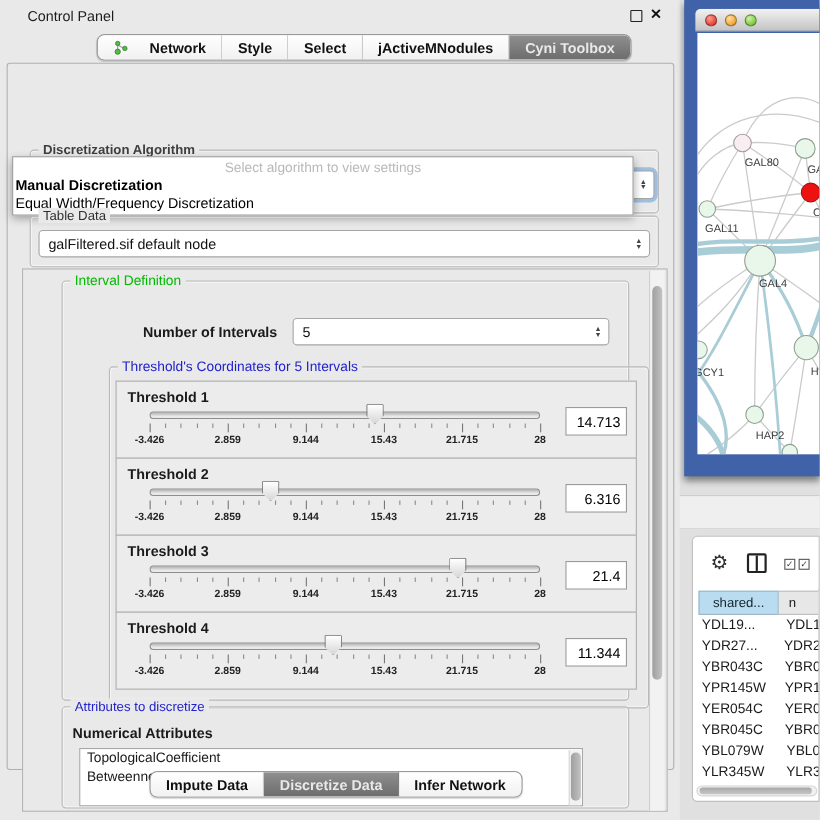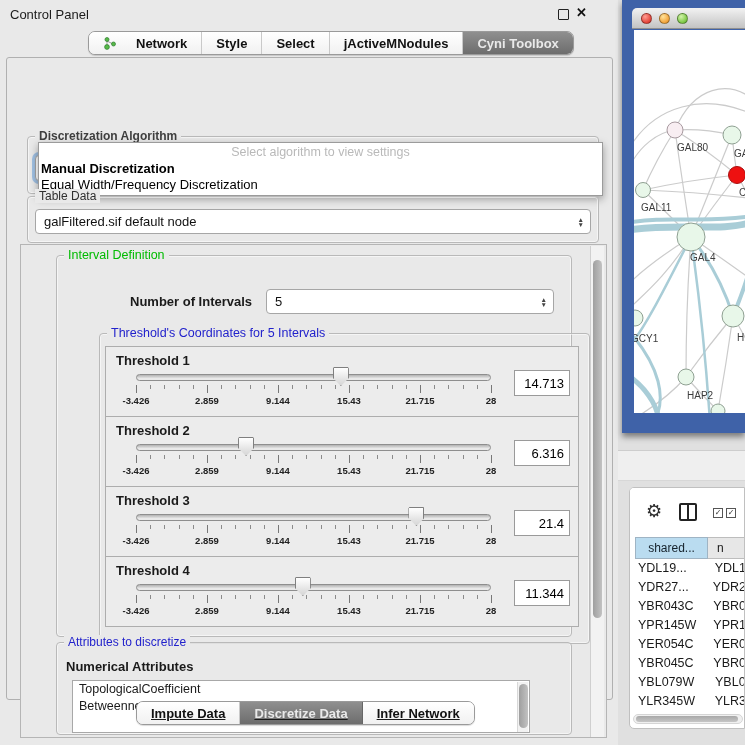--- a/index.html
+++ b/index.html
@@ -7,42 +7,42 @@
     --selected-tab-bg:#757575; --window-frame-blue:#3f62a8; --edge-gray:#cbcbcb;
     --edge-teal:#a9cdd7; --node-green:#e8f7e9; --node-red:#ee1111; --node-pink:#f8eef2;
     --header-selected-blue:#badcf0;
   }
   *{margin:0;padding:0;box-sizing:border-box;}
   html,body{width:745px;height:745px;overflow:hidden;background:#e5e5e5;
     font-family:"Liberation Sans",sans-serif;color:#1a1a1a;}
   .abs{position:absolute;}
   
   #control-panel{left:0;top:0;width:620px;height:745px;background:#e9e9e9;}
-  #cp-titlebar{left:0;top:0;width:680px;height:28px;}
+  #cp-titlebar{left:15px;top:0;width:680px;height:28px;}
   #cp-title{left:10px;top:7px;font-size:13px;color:#1c1c1c;}
   #float-btn{left:558px;top:9px;width:11px;height:11px;border:1.5px solid #222;border-radius:1px;}
   #close-btn{left:576px;top:5px;font-size:13px;font-weight:bold;color:#111;}
   
   .tabrow{display:flex;align-items:stretch;height:24px;border:1px solid #9a9a9a;border-radius:7px;overflow:hidden;background:#fdfdfd;box-shadow:0 1px 1px rgba(0,0,0,.15);}
   #top-tabs{left:88px;top:31px;}
   .tab{display:flex;align-items:center;gap:19px;padding:0 14px;font-size:13px;font-weight:bold;color:#111;background:linear-gradient(#ffffff,#f1f1f1);border-right:1px solid #c9c9c9;}
   .tab:last-child{border-right:none;}
   .tab.active{background:linear-gradient(#8f8f8f,#6d6d6d);color:#e9e9e9;border-right-color:#666;}
   
   #main-panel{left:6px;top:57px;width:607px;height:643px;border:1px solid #b0b0b0;border-radius:3px;background:#e9e9e9;}
   .titled-group{position:absolute;border:1px solid #b9b9b9;border-radius:4px;box-shadow:inset 0 0 0 1px rgba(255,255,255,.55);}
   .group-label{position:absolute;top:-8px;left:7px;padding:0 4px;background:#e9e9e9;font-size:12px;white-space:nowrap;}
   
   #algo-group{left:20px;top:78px;width:572px;height:58px;}
   #algo-label{color:#3f3f3f;font-weight:bold;}
   .combo{position:absolute;background:#fff;border:1px solid #a6a6a6;border-radius:4px;font-size:13px;display:flex;align-items:center;padding:0 22px 0 8px;color:#111;}
   .combo .arrows{position:absolute;right:6px;top:50%;transform:translateY(-50%);display:flex;flex-direction:column;line-height:5px;font-size:6.5px;color:#444;}
   #algo-combo{left:28px;top:97px;width:560px;height:26px;box-shadow:0 0 0 3px rgba(110,163,220,.6);}
   
-  #algo-popup{left:31px;top:84px;width:565px;height:54px;background:#fff;border:1px solid #9b9b9b;box-shadow:0 3px 8px rgba(0,0,0,.35);}
+  #algo-popup{left:4px;top:84px;width:565px;height:54px;background:#fff;border:1px solid #9b9b9b;box-shadow:0 3px 8px rgba(0,0,0,.35);}
   #algo-popup .ph{height:17px;text-align:center;font-size:12.5px;color:#b9b9b9;padding-top:2px;}
   #algo-popup .opt{font-size:13px;padding:1px 2px 0 2px;color:#000;white-space:nowrap;}
   #algo-popup .opt.hl{font-weight:bold;}
   
   #tabledata-group{left:20px;top:138px;width:572px;height:47px;}
   #tabledata-label{color:#2f2f2f;}
   #tabledata-combo{left:28px;top:151px;width:556px;height:25px;}
   
   #viewport{left:13px;top:186px;width:587px;height:494px;border:1px solid #b5b5b5;background:#e9e9e9;}
   .vscroll{position:absolute;background:#f2f2f2;border-left:1px solid #cfcfcf;}
@@ -69,21 +69,21 @@
   .ticklabel{position:absolute;transform:translateX(-50%);font-size:9.5px;font-weight:bold;color:#222;white-space:nowrap;}
   .tvalue{position:absolute;left:408px;top:23px;width:56px;height:26px;border:1px solid #9a9a9a;background:#fff;font-family:"Liberation Sans",sans-serif;font-size:13px;text-align:right;padding-right:5px;color:#000;}
   
   #attr-group{left:35px;top:397px;width:516px;height:93px;}
   #attr-label{color:var(--group-title-blue);}
   #attr-sub{left:45px;top:414px;font-size:13px;font-weight:bold;}
   #attr-list{left:51px;top:435px;width:458px;height:53px;background:#fff;border:1px solid #a8a8a8;overflow:hidden;font-size:12.5px;}
   .attr-item{padding:0 0 0 6px;height:17px;line-height:17px;white-space:nowrap;}
   #attr-vscroll{right:1px;top:1px;width:11px;height:51px;border-left:1px solid #d8d8d8;}
   #attr-vthumb{top:2px;height:44px;left:1px;}
-  #bottom-tabs{left:136px;top:701px;text-decoration:underline;}
+  #bottom-tabs{left:136px;top:701px;}
   
   #right-bg{left:618px;top:0;width:127px;height:745px;background:#e0e0e0;}
   #net-window{left:622px;top:0;width:123px;height:433px;background:var(--window-frame-blue);box-shadow:0 4px 6px rgba(0,0,0,.45);}
   #net-titlebar{left:10px;top:8px;width:113px;height:21px;background:linear-gradient(#f2f2f2,#c3c3c3);border-bottom:1px solid #8f8f8f;border-top-left-radius:5px;display:flex;align-items:center;gap:7px;padding-left:9px;}
   .tl{width:11px;height:11px;border-radius:50%;border:1px solid rgba(0,0,0,.35);}
   .tl.red{background:radial-gradient(circle at 35% 30%,#ff9d92,#e4443a 70%);}
   .tl.yellow{background:radial-gradient(circle at 35% 30%,#ffe39a,#f2a33a 70%);}
   .tl.green{background:radial-gradient(circle at 35% 30%,#d2f3a9,#7cc845 70%);}
   #net-canvas{left:12px;top:30px;width:111px;height:383px;background:#fff;overflow:hidden;}
   #net-canvas svg{display:block;}

